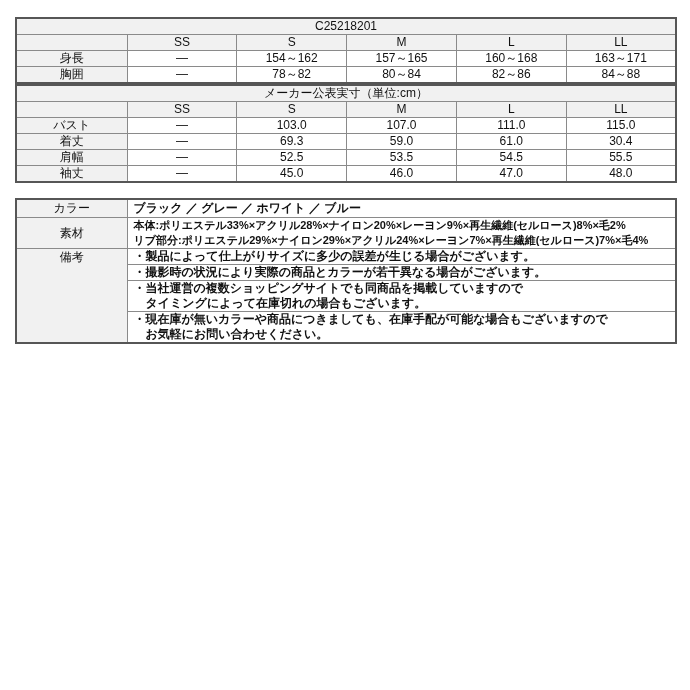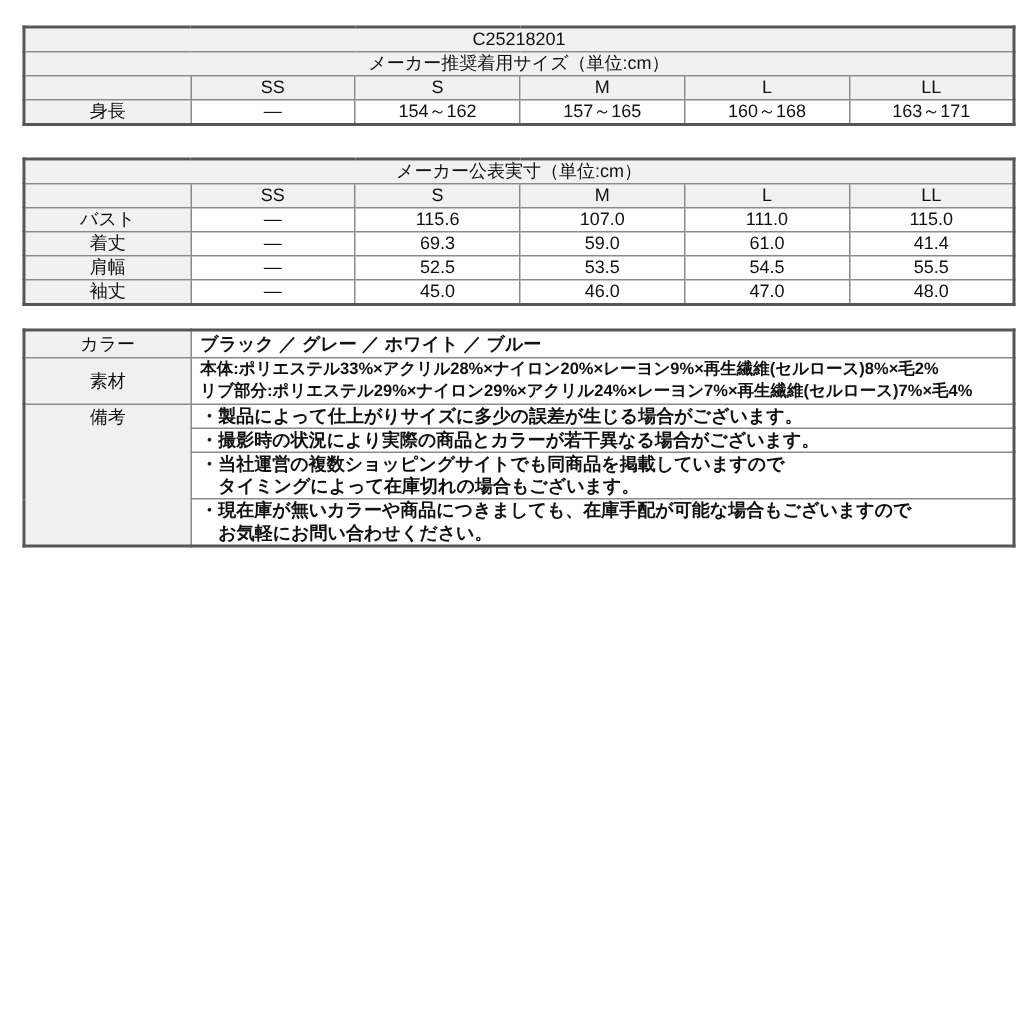--- a/index.html
+++ b/index.html
@@ -13,21 +13,21 @@
   .page { width: 690px; height: 690px; overflow: hidden; }
 
   table.chart {
     border-collapse: collapse;
     table-layout: fixed;
     width: 662px;
     margin-left: 15px;
     border: 2px solid #565656;
   }
   #table-recommended { margin-top: 17px; }
-  #table-actual      { margin-top: 21px; }
+  #table-actual      { }
   #table-info        { margin-top: 15px; padding-left: 40px; }
 
   table.chart td, table.chart th {
     border: 1px solid #8a8a8a;
     font-size: 12px;
     font-weight: normal;
     text-align: center;
     vertical-align: middle;
     padding: 0;
     height: 15px;
@@ -69,39 +69,44 @@
         <col>
         <col>
         <col>
         <col>
         <col>
     </colgroup>
     <tbody>
         <tr class="code-row">
       <td colspan="6" class="hdr">C25218201</td>
     </tr>
-    <tr class="title-row">
-      <td colspan="6" class="hdr">メーカー推奨着用サイズ（単位:cm）</td>
-    </tr>
     <tr>
       <td class="hdr"></td>
       <td class="hdr">SS</td>
       <td class="hdr">S</td>
       <td class="hdr">M</td>
       <td class="hdr">L</td>
       <td class="hdr">LL</td>
     </tr>
     <tr>
       <td class="rowlabel">身長</td>
       <td>—</td>
       <td>154～162</td>
       <td>157～165</td>
       <td>160～168</td>
       <td>163～171</td>
     </tr>
+    <tr>
+      <td class="rowlabel">胸囲</td>
+      <td>—</td>
+      <td>78～82</td>
+      <td>80～84</td>
+      <td>82～86</td>
+      <td>84～88</td>
+    </tr>
   </tbody>
     </table>
 
   <table class="chart" id="table-actual">
     <colgroup>
       <col style="width:111px">
         <col>
         <col>
         <col>
         <col>
@@ -115,32 +120,32 @@
       <td class="hdr"></td>
       <td class="hdr">SS</td>
       <td class="hdr">S</td>
       <td class="hdr">M</td>
       <td class="hdr">L</td>
       <td class="hdr">LL</td>
     </tr>
     <tr>
       <td class="rowlabel">バスト</td>
       <td>—</td>
-      <td>115.6</td>
+      <td>103.0</td>
       <td>107.0</td>
       <td>111.0</td>
       <td>115.0</td>
     </tr>
     <tr>
       <td class="rowlabel">着丈</td>
       <td>—</td>
       <td>69.3</td>
       <td>59.0</td>
       <td>61.0</td>
-      <td>41.4</td>
+      <td>30.4</td>
     </tr>
     <tr>
       <td class="rowlabel">肩幅</td>
       <td>—</td>
       <td>52.5</td>
       <td>53.5</td>
       <td>54.5</td>
       <td>55.5</td>
     </tr>
     <tr>

